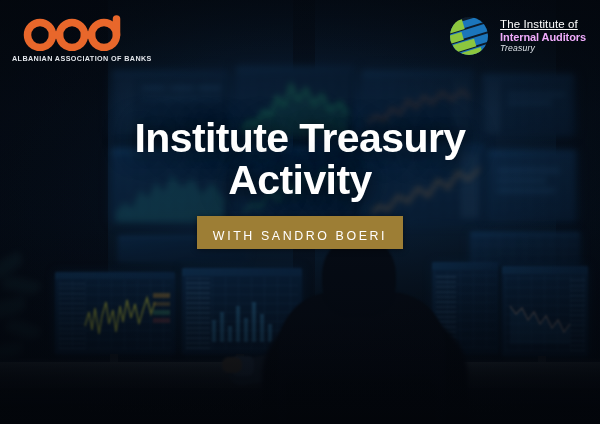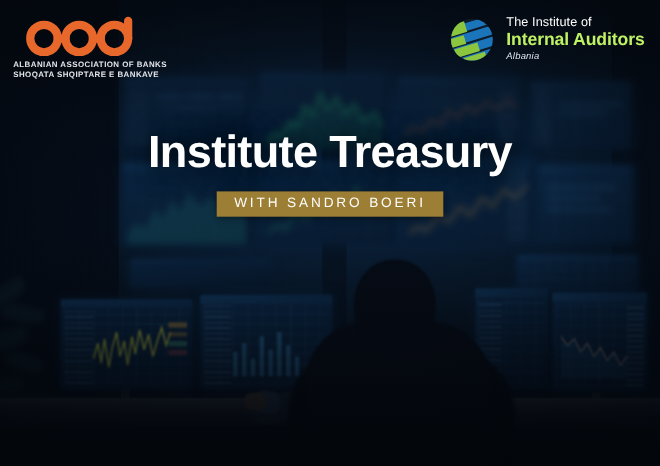--- a/index.html
+++ b/index.html
@@ -94,22 +94,22 @@
     color:#e2e5ea;text-align:center;font-weight:700;
     letter-spacing:.4px;line-height:1.25;white-space:nowrap;
   }
   .aab-l1{font-size:7.2px;margin-top:2px;}
   .aab-l2{font-size:7.2px;}
 
   
   .iia{position:absolute;right:14px;top:14px;display:flex;align-items:center;gap:9px;}
   .iia-globe{width:44px;height:44px;flex:0 0 44px;}
   .iia-text{line-height:1.14;}
-  .iia-t1{font-size:11.5px;color:#ffffff;font-weight:400;letter-spacing:.1px;}
-  .iia-t2{font-size:16px;color:#bef264;font-weight:700;letter-spacing:-.1px;}
+  .iia-t1{font-size:11.5px;color:#ffffff;font-weight:400;letter-spacing:.1px;text-decoration:underline;}
+  .iia-t2{font-size:11px;color:#f0abfc;font-weight:700;letter-spacing:-.1px;}
   .iia-t3{font-size:8.6px;color:#dfe4ea;font-style:italic;margin-top:1px;letter-spacing:.2px;}
 
   
   .center{position:absolute;left:0;right:0;top:118px;text-align:center;}
   .title{
     color:#fff;font-size:41px;font-weight:700;line-height:1.02;
     letter-spacing:-.6px;margin:0;
     text-shadow:0 2px 14px rgba(0,0,0,.55), 0 0 34px rgba(0,0,0,.45);
   }
   .subtitle{
@@ -117,21 +117,21 @@
     line-height:1.42;margin:14px auto 0;max-width:360px;letter-spacing:.05px;
     text-shadow:0 1px 8px rgba(0,0,0,.72);
   }
   .date{
     color:#fff;font-size:27px;font-weight:700;margin-top:16px;letter-spacing:-.2px;
     text-shadow:0 2px 12px rgba(0,0,0,.7);
   }
   .speaker-wrap{margin-top:7px;display:flex;justify-content:center;}
   .speaker{
     background:#9d7e35;color:#ffffff;font-size:12.4px;font-weight:400;
-    letter-spacing:2.6px;padding:3px 16px 6px;display:inline-block;white-space:nowrap;
+    letter-spacing:2.6px;padding:13px 16px 6px;display:inline-block;white-space:nowrap;
     box-shadow:0 1px 6px rgba(0,0,0,.45);
   }
 </style>
 </head>
 <body>
 
 <div id="poster">
 
   <div class="bg-base"></div>
 
@@ -296,21 +296,20 @@
             <circle cx="20" cy="22" r="12.5"></circle>
             <circle cx="52" cy="22" r="12.5"></circle>
             <circle cx="84" cy="22" r="12.5"></circle>
             <path d="M32.5 22 L39.5 22"></path>
             <path d="M64.5 22 L71.5 22"></path>
             <path d="M96.5 22 L96.5 6"></path>
           </g>
         </svg>
       </div>
       <div class="aab-l1">ALBANIAN ASSOCIATION OF BANKS</div>
-      <div class="aab-l2">SHOQATA SHQIPTARE E BANKAVE</div>
     </div>
 
     <div class="iia">
       <div class="iia-globe">
         <svg width="44" height="44" viewBox="0 0 44 44">
           <defs>
             <clipPath id="gclip">
                 <circle cx="22" cy="22" r="19"></circle>
               </clipPath>
           </defs>
@@ -325,27 +324,28 @@
             <path d="M4 26 H26 V34 H4 Z" fill="#8CC63E" transform="rotate(-17 22 22)"></path>
             <path d="M10 36 H30 V44 H10 Z" fill="#8CC63E" transform="rotate(-17 22 22)"></path>
             <rect x="0" y="0" width="44" height="44" fill="none"></rect>
           </g>
           <circle cx="22" cy="22" r="19" fill="none" stroke="#0d1b2a" stroke-width="0"></circle>
         </svg>
       </div>
       <div class="iia-text">
         <div class="iia-t1">The Institute of</div>
         <div class="iia-t2">Internal Auditors</div>
-        <div class="iia-t3">Albania</div>
+        <div class="iia-t3">Treasury</div>
       </div>
     </div>
 
     <div class="center">
       <div class="title">
         <div>Institute Treasury</div>
+        <div>Activity</div>
       </div>
       <div class="subtitle">
       </div>
       <div class="speaker-wrap">
         <div class="speaker">WITH SANDRO BOERI</div>
       </div>
     </div>
 
   </div>
 </div>

